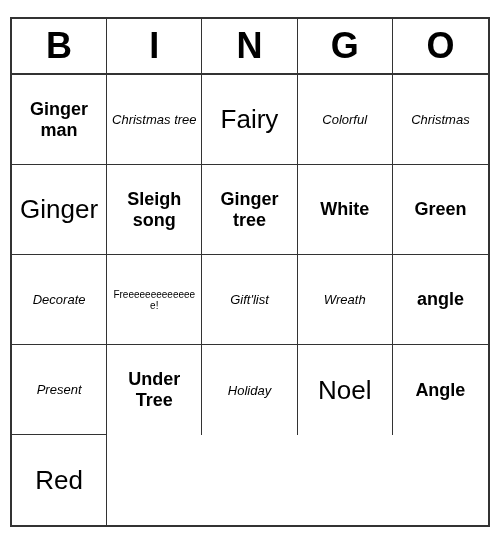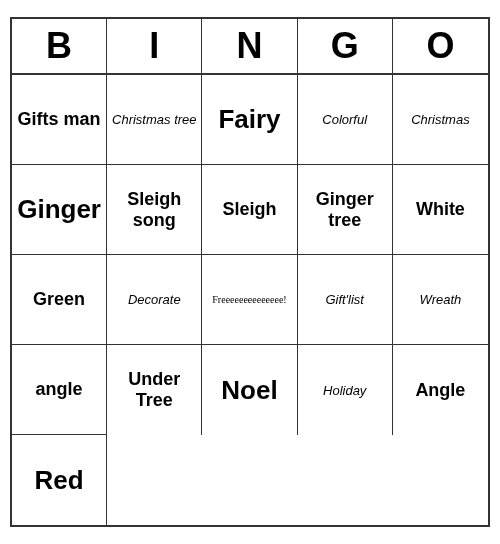--- a/index.html
+++ b/index.html
@@ -66,73 +66,69 @@
     .bingo-cell:nth-last-child(-n+5) {
       border-bottom: none;
     }
 
     .bingo-cell span {
       display: block;
     }
 
     .size-large {
       font-size: 26px;
-      font-weight: bold;
+      font-weight: normal;
     }
 
     .size-medium {
       font-size: 18px;
       font-weight: bold;
     }
 
     .size-small {
       font-size: 13px;
       font-style: italic;
     }
 
     .size-tiny {
       font-size: 10px;
-      font-family: Liberation Serif, serif;
     }
   </style>
 </head>
 <body>
 
 <div class="bingo-card">
   <div class="bingo-header">
   <div class="bingo-header-cell">B</div>
       <div class="bingo-header-cell">I</div>
       <div class="bingo-header-cell">N</div>
       <div class="bingo-header-cell">G</div>
       <div class="bingo-header-cell">O</div>
     </div>
   <div class="bingo-grid">
   <div class="bingo-cell">
-        <span class="size-medium">Gifts man</span>
+        <span class="size-medium">Ginger man</span>
       </div>
       <div class="bingo-cell">
         <span class="size-small">Christmas tree</span>
       </div>
       <div class="bingo-cell">
         <span class="size-large">Fairy</span>
       </div>
       <div class="bingo-cell">
         <span class="size-small">Colorful</span>
       </div>
       <div class="bingo-cell">
         <span class="size-small">Christmas</span>
       </div>
       <div class="bingo-cell">
         <span class="size-large">Ginger</span>
       </div>
       <div class="bingo-cell">
         <span class="size-medium">Sleigh song</span>
-      </div>
-      <div class="bingo-cell">
-        <span class="size-medium">Sleigh</span>
       </div>
       <div class="bingo-cell">
         <span class="size-medium">Ginger tree</span>
       </div>
       <div class="bingo-cell">
         <span class="size-medium">White</span>
       </div>
       <div class="bingo-cell">
         <span class="size-medium">Green</span>
       </div>
@@ -145,27 +141,30 @@
       <div class="bingo-cell">
         <span class="size-small">Gift'list</span>
       </div>
       <div class="bingo-cell">
         <span class="size-small">Wreath</span>
       </div>
       <div class="bingo-cell">
         <span class="size-medium">angle</span>
       </div>
       <div class="bingo-cell">
+        <span class="size-small">Present</span>
+      </div>
+      <div class="bingo-cell">
         <span class="size-medium">Under Tree</span>
       </div>
       <div class="bingo-cell">
-        <span class="size-large">Noel</span>
+        <span class="size-small">Holiday</span>
       </div>
       <div class="bingo-cell">
-        <span class="size-small">Holiday</span>
+        <span class="size-large">Noel</span>
       </div>
       <div class="bingo-cell">
         <span class="size-medium">Angle</span>
       </div>
       <div class="bingo-cell">
         <span class="size-large">Red</span>
       </div>
     </div>
 </div>
 

